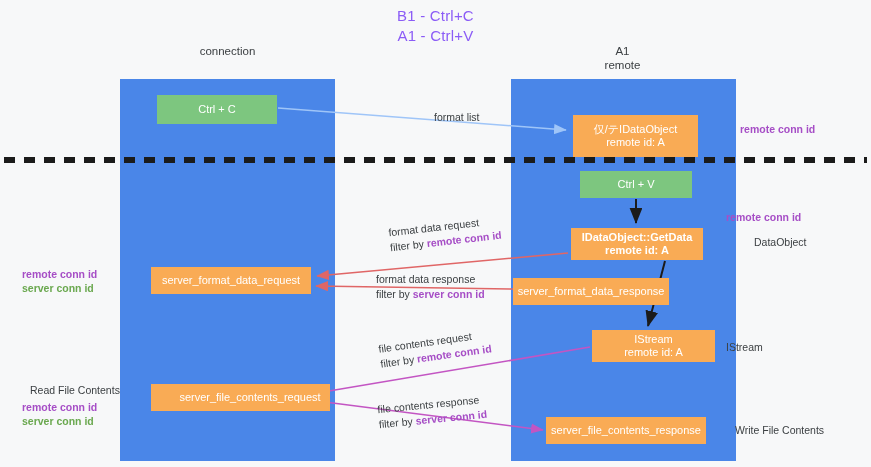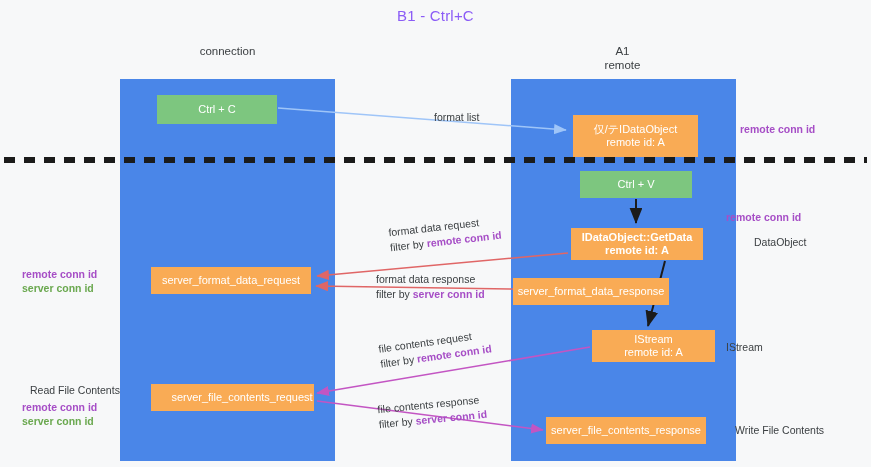--- a/index.html
+++ b/index.html
@@ -44,21 +44,21 @@
   .green{background:#7dc67f;}
   .orange{background:#f9ab55;}
 
   #n-ctrlc{left:157px;top:95px;width:120px;height:29px;}
   #n-ctrlv{left:580px;top:171px;width:112px;height:27px;}
   #n-idataobject{left:573px;top:115px;width:125px;height:42px;}
   #n-getdata{left:571px;top:228px;width:132px;height:32px;font-weight:bold;}
   #n-sfdreq{left:151px;top:267px;width:160px;height:27px;}
   #n-sfdresp{left:513px;top:278px;width:156px;height:27px;}
   #n-istream{left:592px;top:330px;width:123px;height:32px;}
-  #n-sfcreq{left:151px;top:384px;width:163px;height:27px;padding-left:23px;}
+  #n-sfcreq{left:151px;top:384px;width:179px;height:27px;padding-left:23px;}
   #n-sfcresp{left:546px;top:417px;width:160px;height:27px;}
 
   
   .note{font-size:10.5px;line-height:13.5px;}
   .purple{color:#a64ec6;font-weight:bold;}
   .greentxt{color:#6aa84f;font-weight:bold;}
   .plain{color:#3c4043;}
 
   #note-rc1{left:740px;top:123px;}
   #note-rc2{left:726px;top:211px;}
@@ -123,20 +123,21 @@
 
     <line x1="590" y1="347" x2="317" y2="393" stroke="#c355c3" stroke-width="1.6" marker-end="url(#ah-purp)"></line>
 
     <line x1="317" y1="401" x2="543" y2="430" stroke="#c355c3" stroke-width="1.6" marker-end="url(#ah-purp)"></line>
 
     <line x1="4" y1="160" x2="867" y2="160" stroke="#1b1b1b" stroke-width="6" stroke-dasharray="11 9" stroke-linecap="butt"></line>
   </svg>
 
   <div class="abs title">
     <div>B1 - Ctrl+C</div>
+    <div>A1 - Ctrl+V</div>
   </div>
 
   <div class="abs lane-head" id="head-b1">
     <div>connection</div>
   </div>
   <div class="abs lane-head" id="head-a1">
     <div>A1</div>
     <div>remote</div>
   </div>
 

